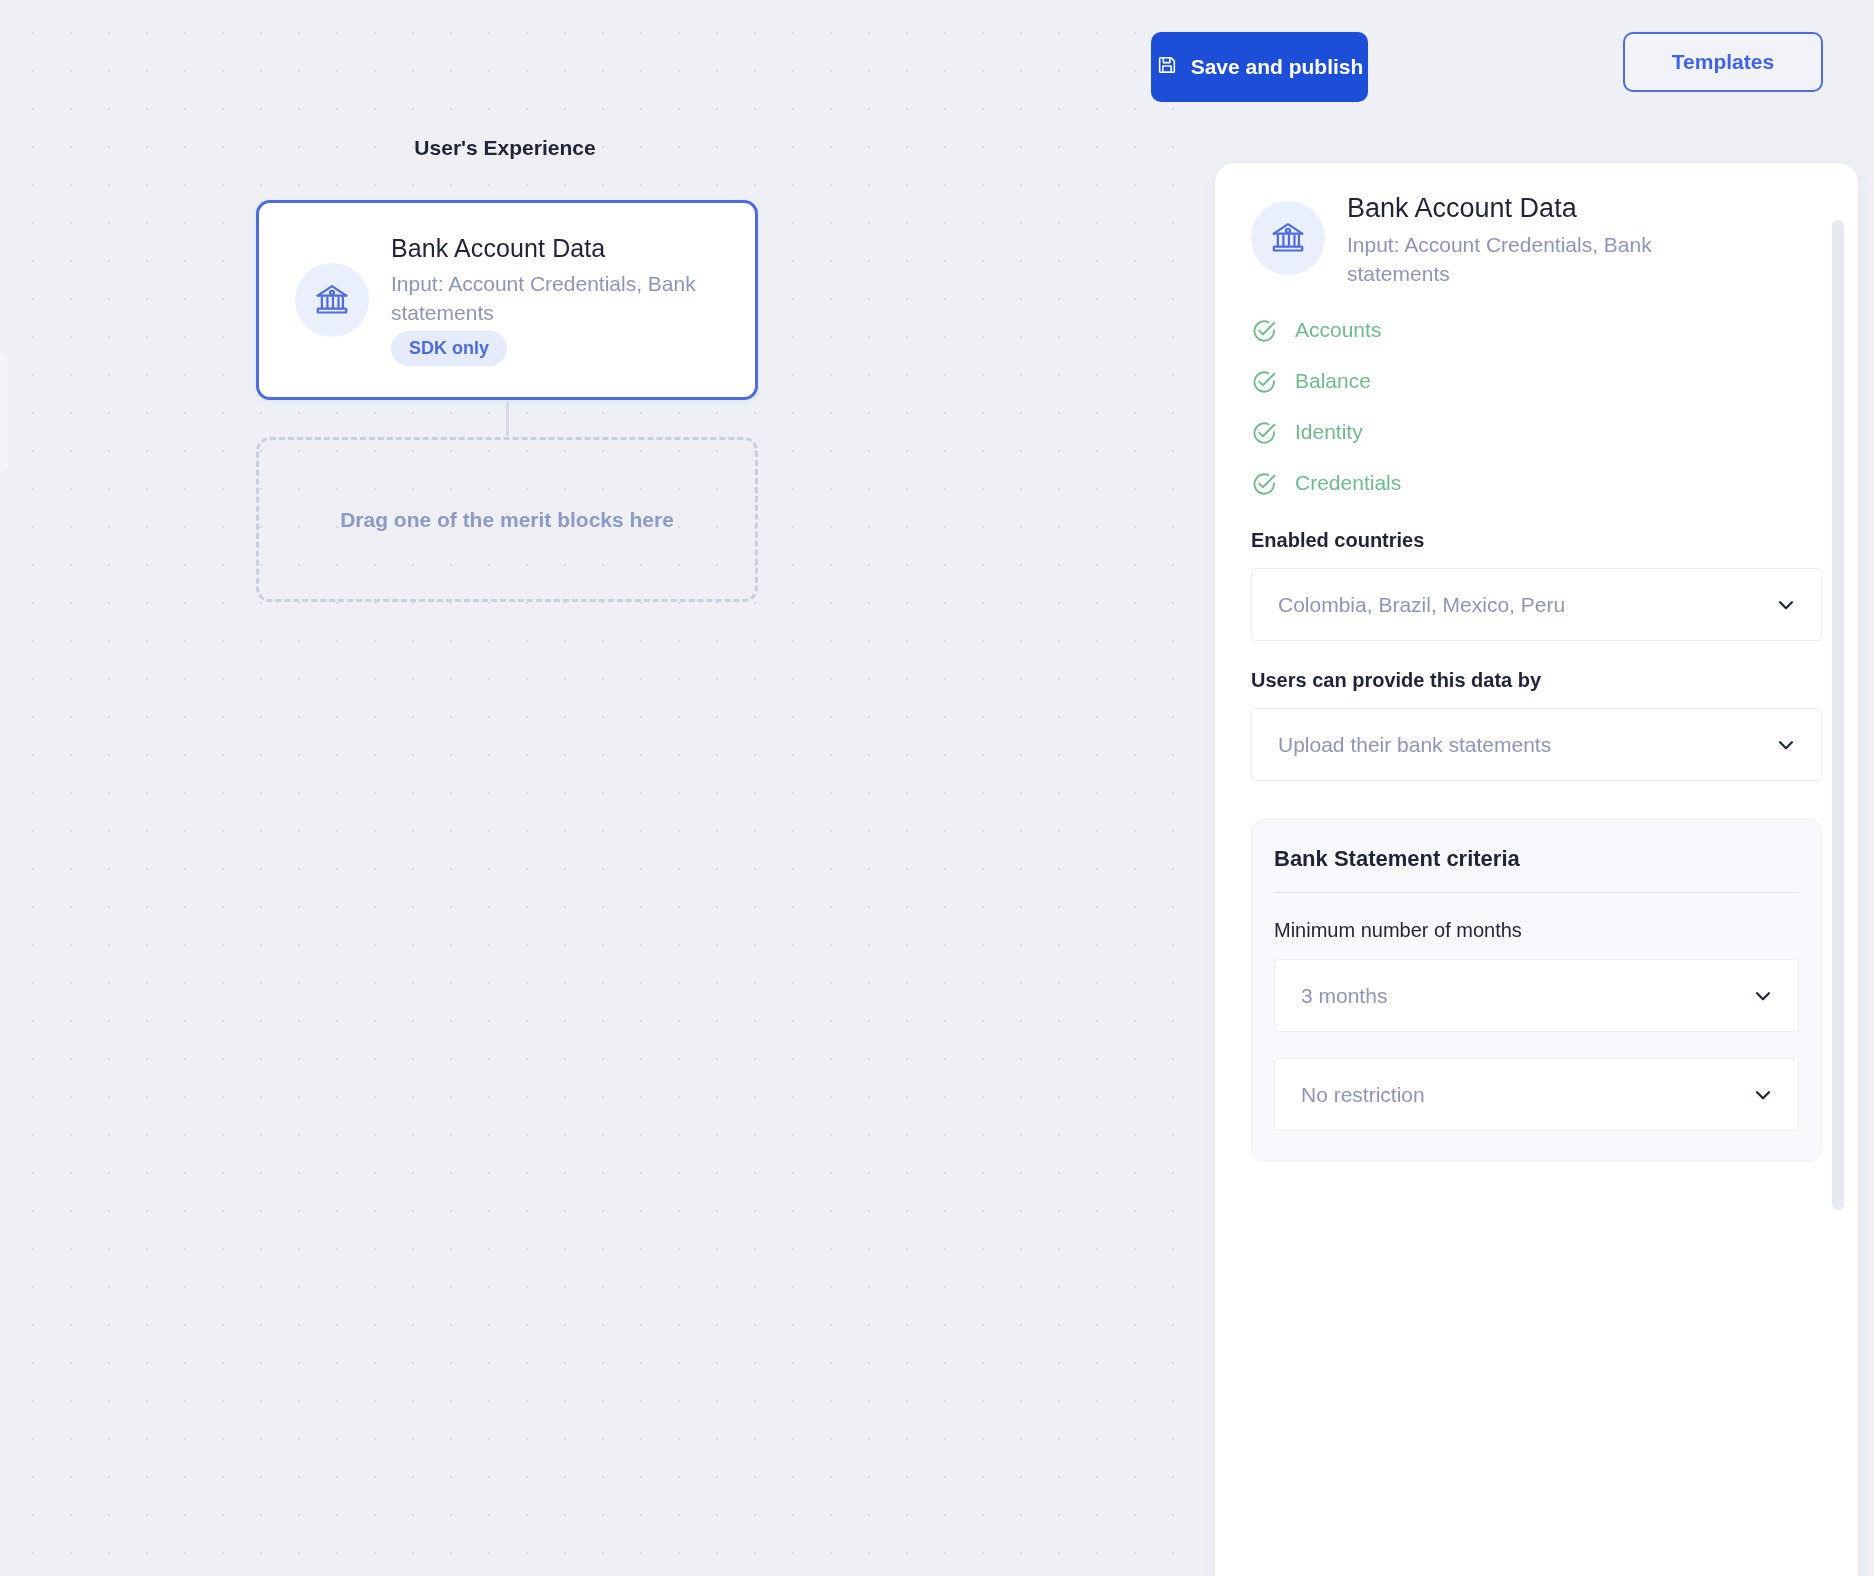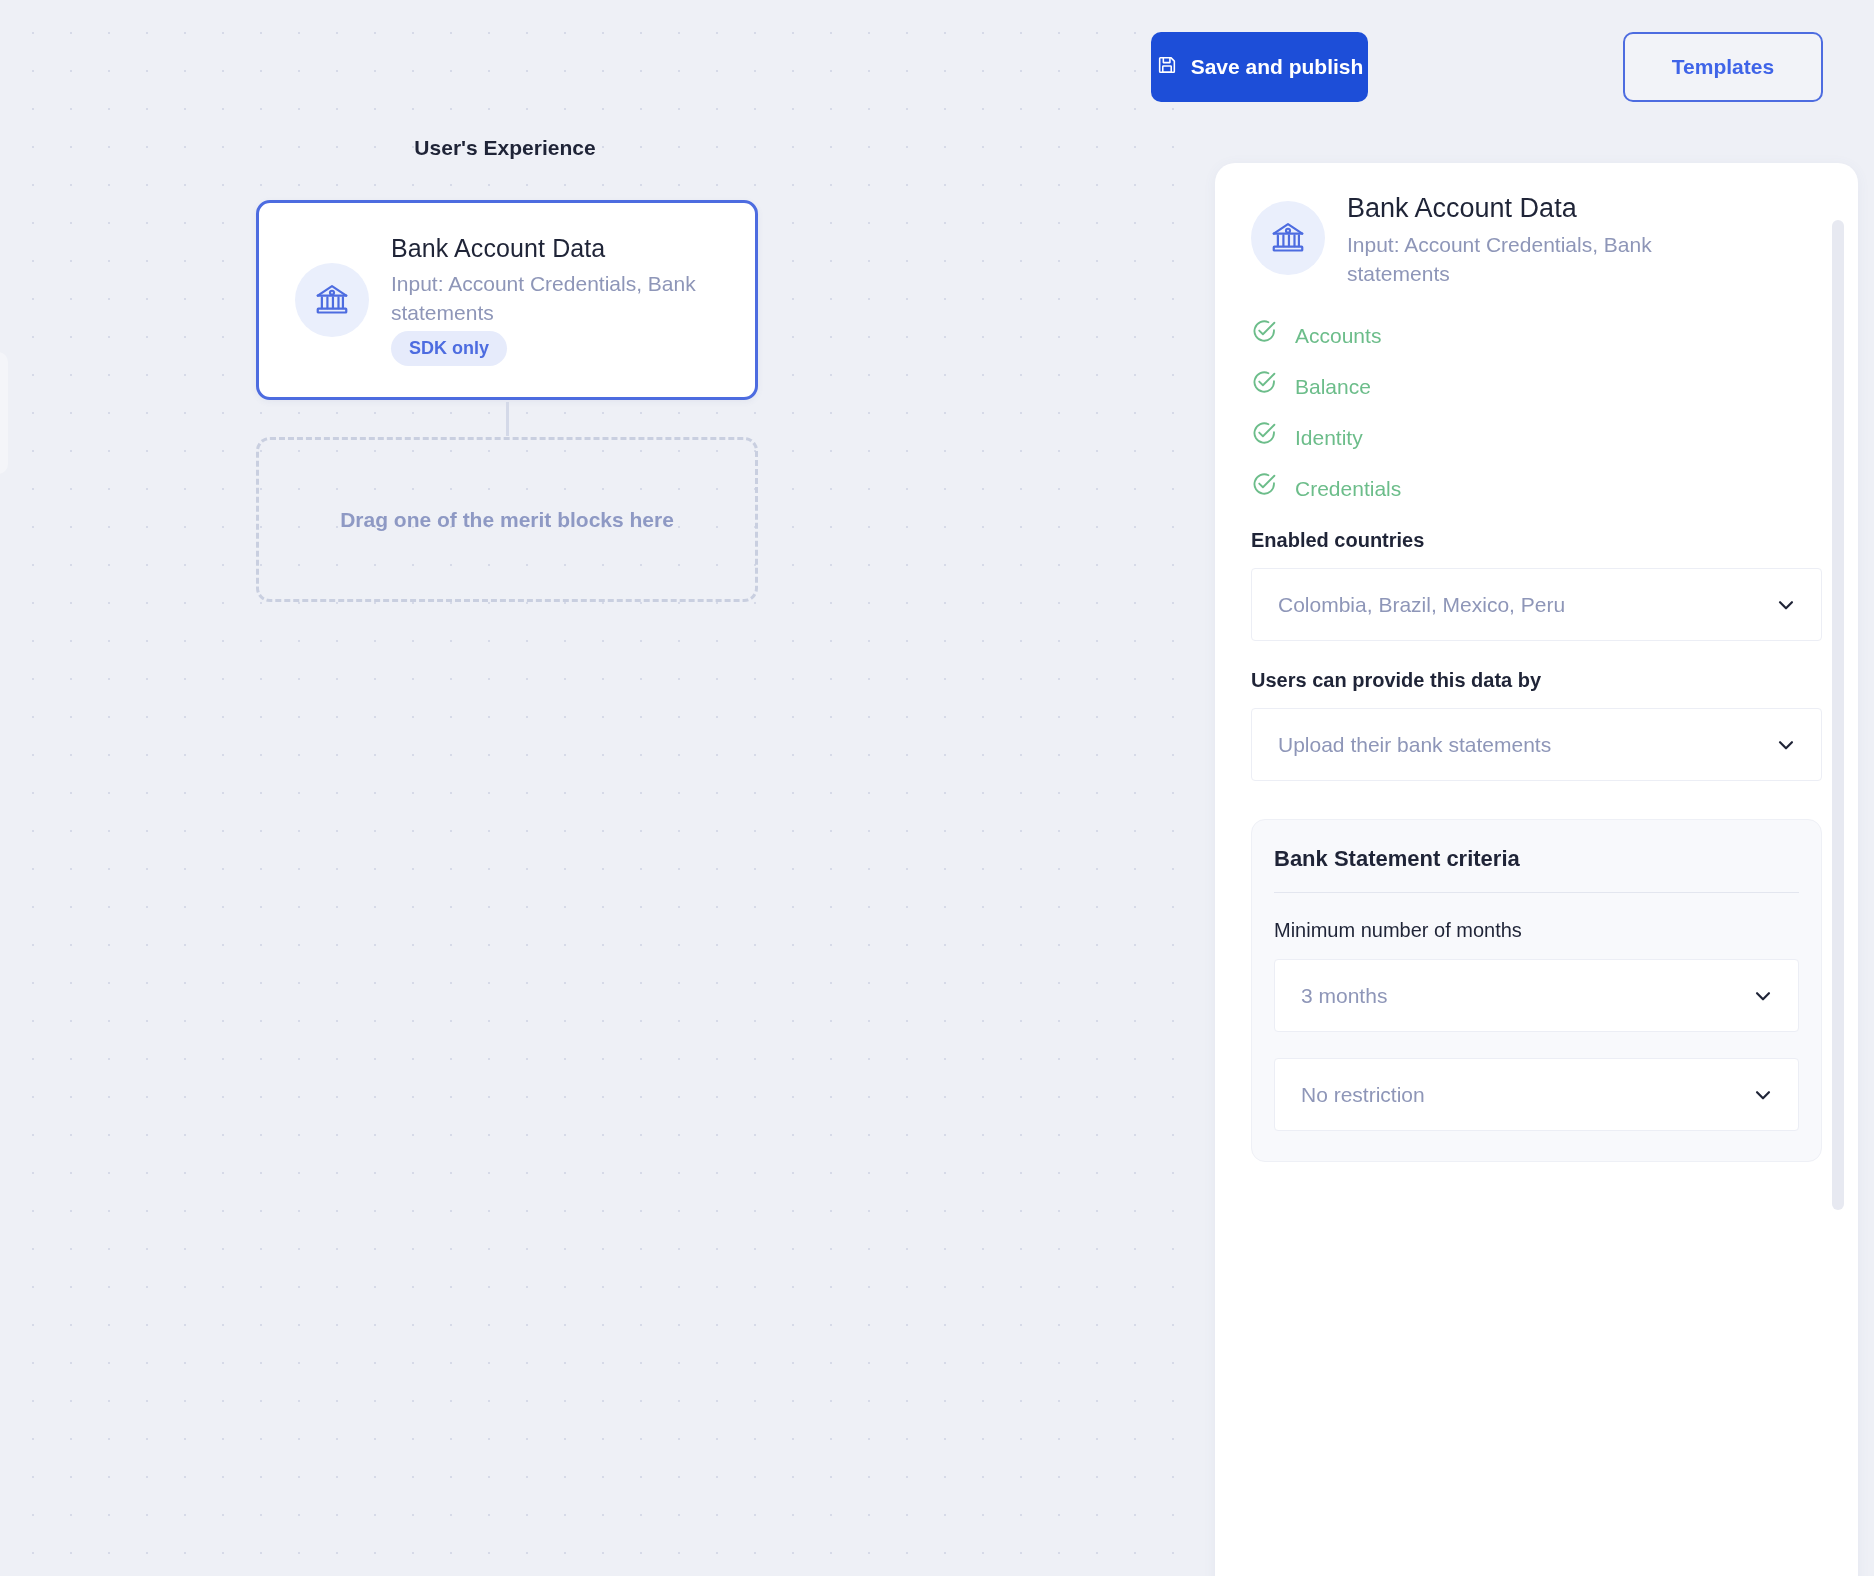--- a/index.html
+++ b/index.html
@@ -81,21 +81,21 @@
   .panel-head-icon {
     width: 74px; height: 74px; border-radius: 50%; background: #eaeffc;
     display: flex; align-items: center; justify-content: center;
     flex: 0 0 auto; margin-top: 8px;
   }
   .panel-head-text { margin-left: 22px; }
   .panel-title { font-size: 27px; color: #1f2437; margin-bottom: 6px; }
   .panel-sub { font-size: 21px; line-height: 29px; color: #8e96b8; max-width: 380px; }
 
   .feature-list { margin-top: 30px; }
-  .feature-row { display: flex; align-items: flex-end; margin-bottom: 21px; }
+  .feature-row { display: flex; align-items: flex-start; margin-bottom: 21px; }
   .feature-label { font-size: 21px; color: #6cbd8a; margin-left: 18px; }
 
   .field-group { margin-top: 28px; }
   .field-label { font-size: 20px; font-weight: bold; color: #1f2437; margin-bottom: 16px; }
   .select {
     position: relative; height: 73px; width: 100%;
     border: 1.6px solid #eceef5; border-radius: 4px; background: #fff;
     display: flex; align-items: center; padding: 5px 26px;
     cursor: pointer;
   }
@@ -129,21 +129,21 @@
   
   .btn-save {
     position: absolute; left: 1151px; top: 32px; width: 217px; height: 70px;
     background: #1d4ed8; border: none; border-radius: 10px;
     color: #ffffff; font-size: 21px; font-weight: bold;
     font-family: "Liberation Sans", sans-serif;
     display: flex; align-items: center; justify-content: center; gap: 13px;
     cursor: pointer;
   }
   .btn-templates {
-    position: absolute; left: 1623px; top: 32px; width: 200px; height: 70px;
+    position: absolute; left: 1623px; top: 32px; width: 200px; height: 60px;
     background: #f2f3f8; border: 2px solid #4d6ce0; border-radius: 10px;
     color: #3f64e8; font-size: 21px; font-weight: bold;
     font-family: "Liberation Sans", sans-serif;
     display: flex; align-items: center; justify-content: center;
     cursor: pointer;
   }
 </style>
 </head>
 <body>
 

